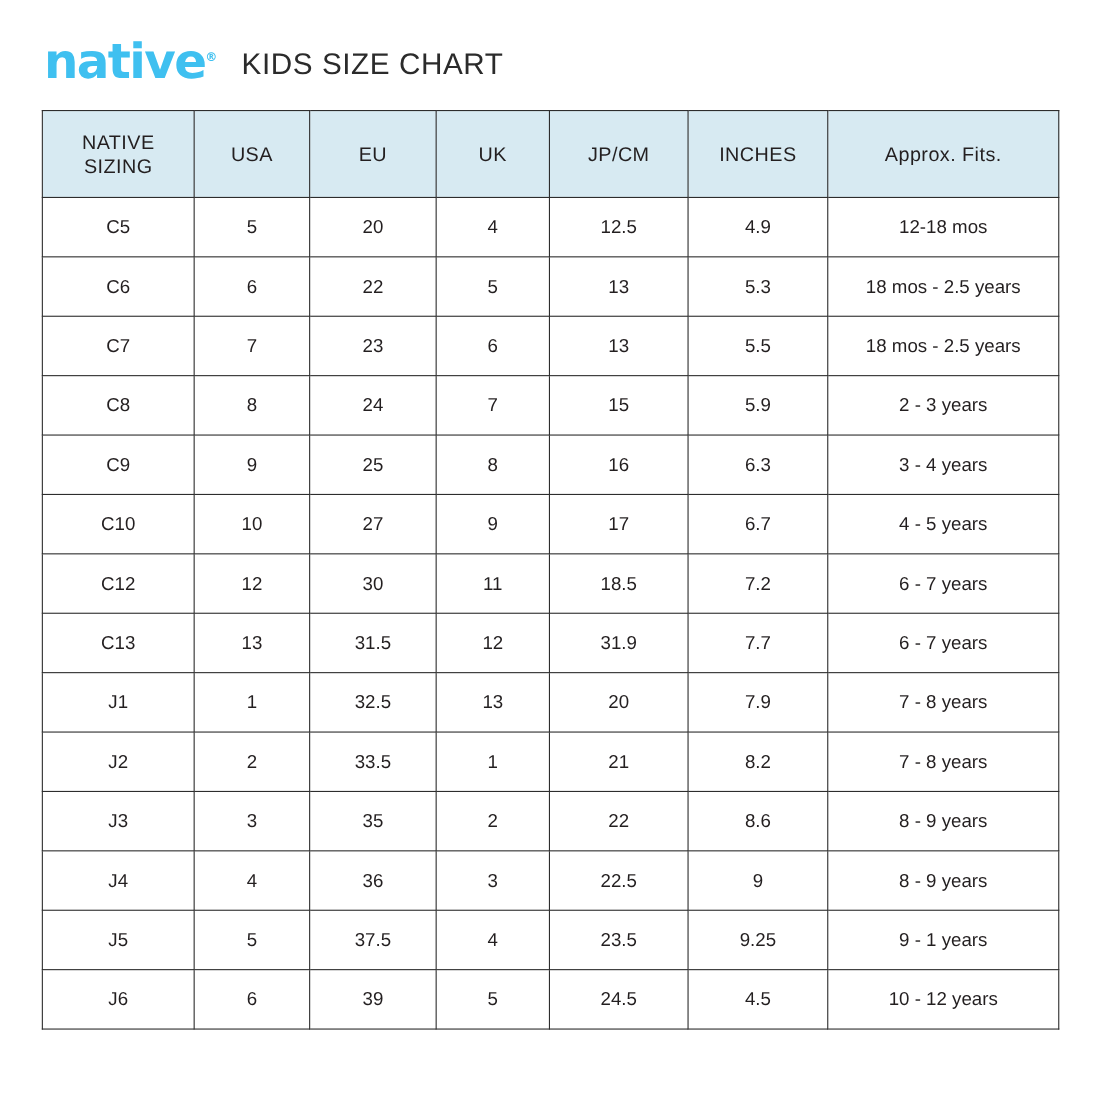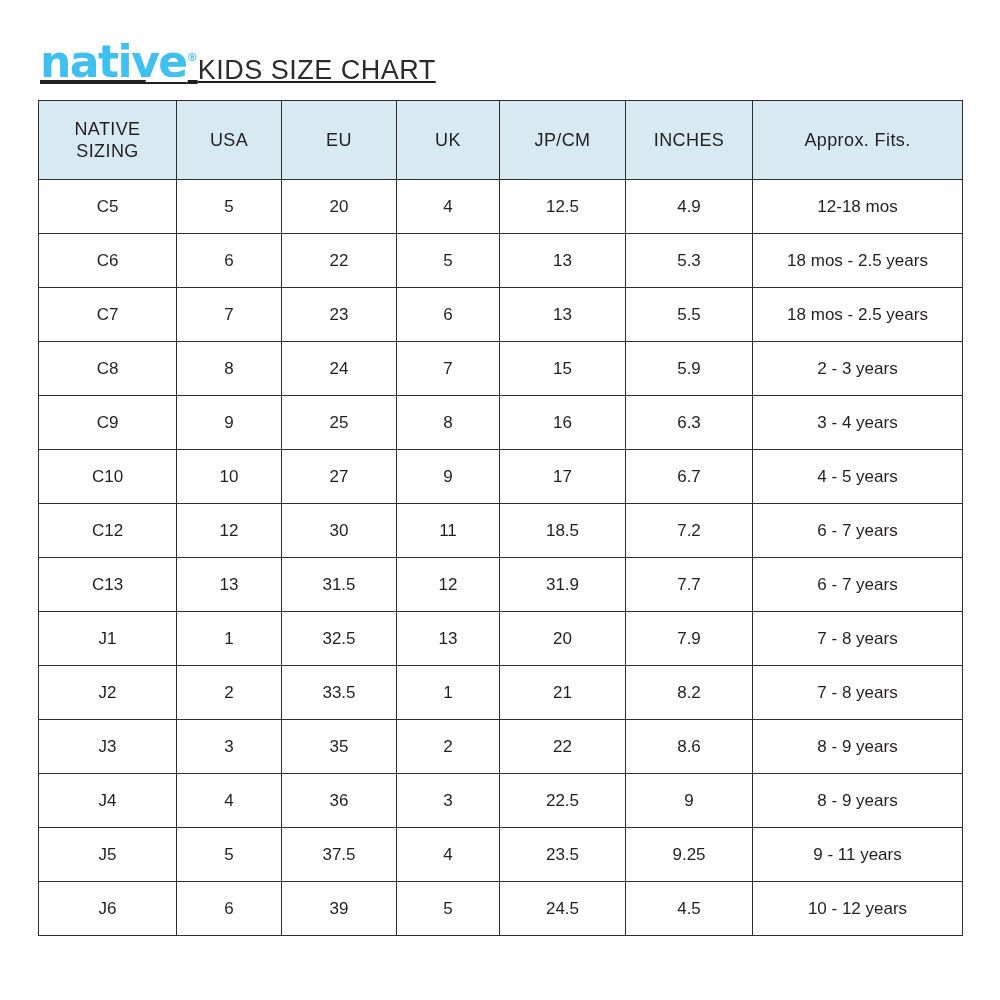--- a/index.html
+++ b/index.html
@@ -16,24 +16,24 @@
   }
   .page {
     position: relative;
     width: 1000px;
     height: 1000px;
     box-sizing: border-box;
     padding: 30px 38px 0 38px;
   }
   .header {
     display: flex;
-    align-items: flex-end;
+    align-items: center;
     height: 56px;
     padding-left: 2px;
-    text-decoration: underline;
+    gap: 22px;
   }
   .logo {
     position: relative;
     font-family: "DejaVu Sans", sans-serif;
     font-weight: bold;
     font-size: 44px;
     letter-spacing: -1.5px;
     color: #3fc0f0;
     line-height: 1;
     padding-bottom: 2px;
@@ -239,21 +239,21 @@
         <td>9</td>
         <td>8 - 9 years</td>
       </tr>
       <tr>
         <td>J5</td>
         <td>5</td>
         <td>37.5</td>
         <td>4</td>
         <td>23.5</td>
         <td>9.25</td>
-        <td>9 - 11 years</td>
+        <td>9 - 1 years</td>
       </tr>
       <tr>
         <td>J6</td>
         <td>6</td>
         <td>39</td>
         <td>5</td>
         <td>24.5</td>
         <td>4.5</td>
         <td>10 - 12 years</td>
       </tr>

